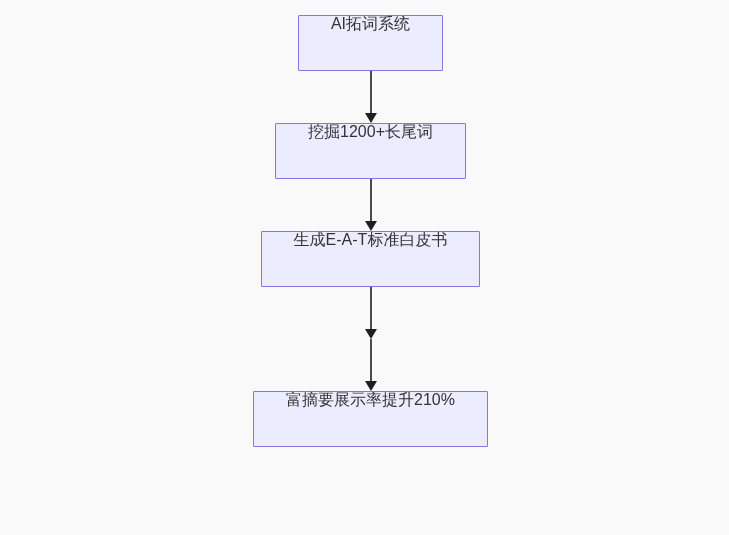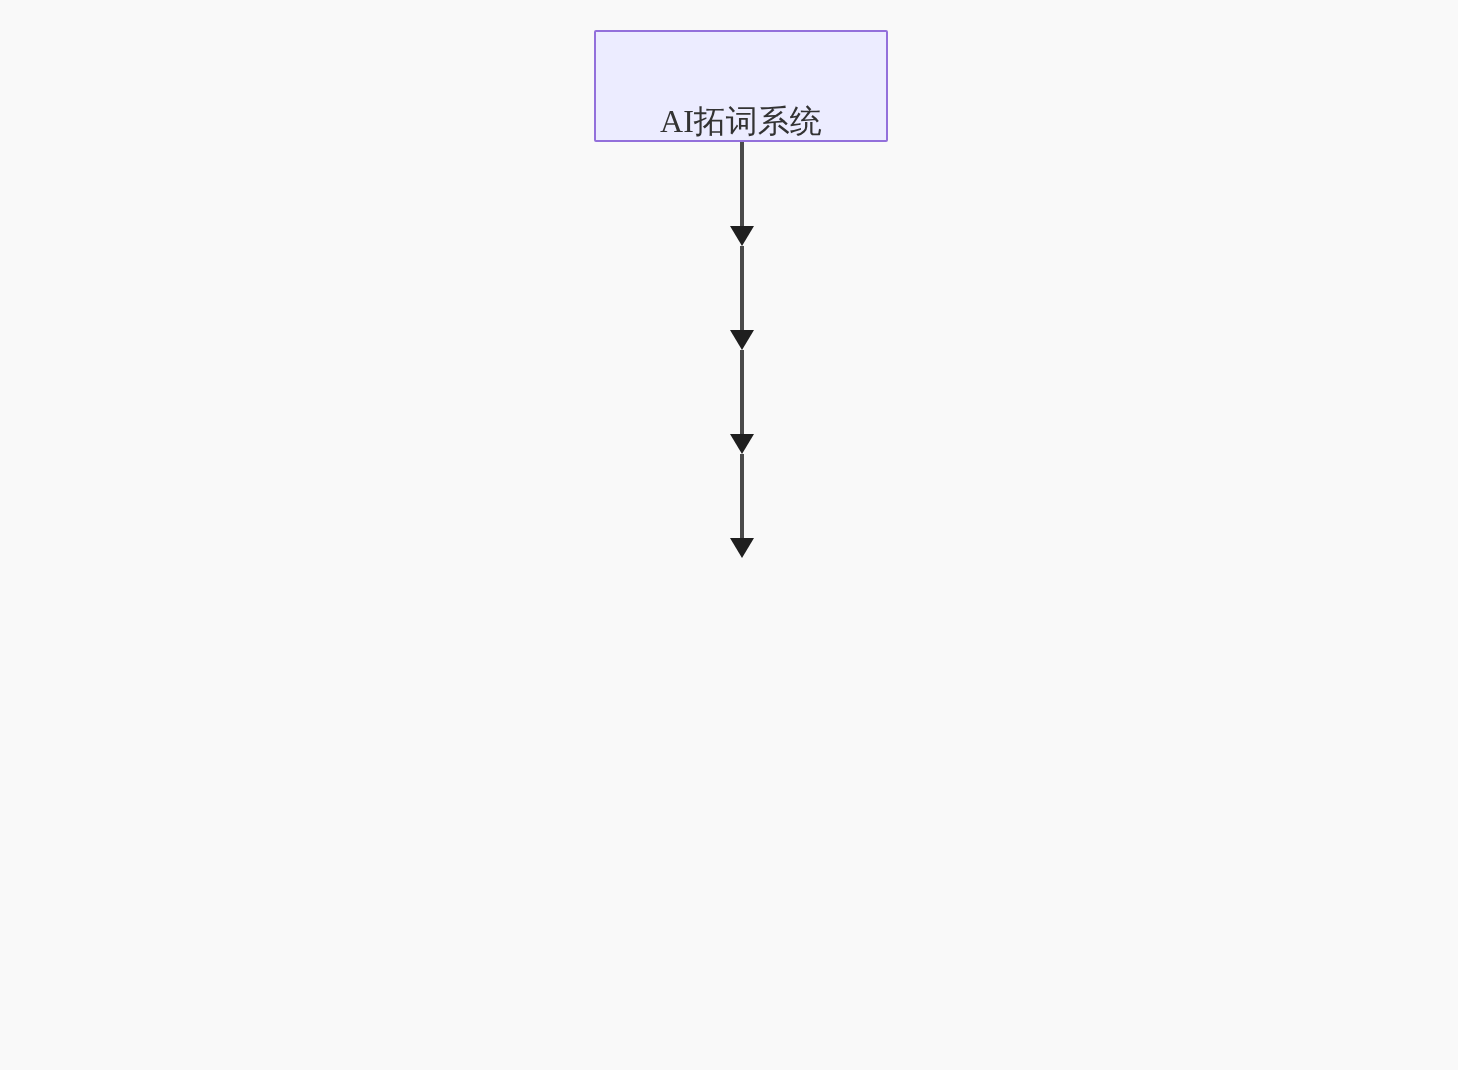--- a/index.html
+++ b/index.html
@@ -27,30 +27,29 @@
     flex-direction: column;
     align-items: center;
     
     transform: translateX(6px);
   }
   .node {
     box-sizing: border-box;
     height: 56px;
     padding: 0 32px;
     display: flex;
-    align-items: flex-end;
+    align-items: flex-start;
     justify-content: center;
     background: #ECECFF;
     border: 1px solid #9370DB;
     border-radius: 1px;
     color: #333333;
     font-size: 16px;
     line-height: 1;
     white-space: nowrap;
-    font-family: Liberation Serif, serif;
   }
   .edge {
     height: 52px;
     display: flex;
     flex-direction: column;
     align-items: center;
   }
   .edge .line {
     flex: 1 1 auto;
     width: 2px;
@@ -73,33 +72,42 @@
 
     <div class="node">
       <span>AI拓词系统</span>
     </div>
 
     <div class="edge">
       <div class="line"></div>
       <div class="head"></div>
     </div>
 
+    <div class="node">
+      <span>挖掘1200+长尾词</span>
+    </div>
+
+    <div class="edge">
+      <div class="line"></div>
+      <div class="head"></div>
+    </div>
+
+    <div class="node">
+      <span>生成E-A-T标准白皮书</span>
+    </div>
 
     <div class="edge">
       <div class="line"></div>
       <div class="head"></div>
     </div>
 
 
     <div class="edge">
       <div class="line"></div>
       <div class="head"></div>
     </div>
 
-
-    <div class="edge">
-      <div class="line"></div>
-      <div class="head"></div>
+    <div class="node">
+      <span>富摘要展示率提升210%</span>
     </div>
-
 
   </div>
 </div>
 
 </body></html>

